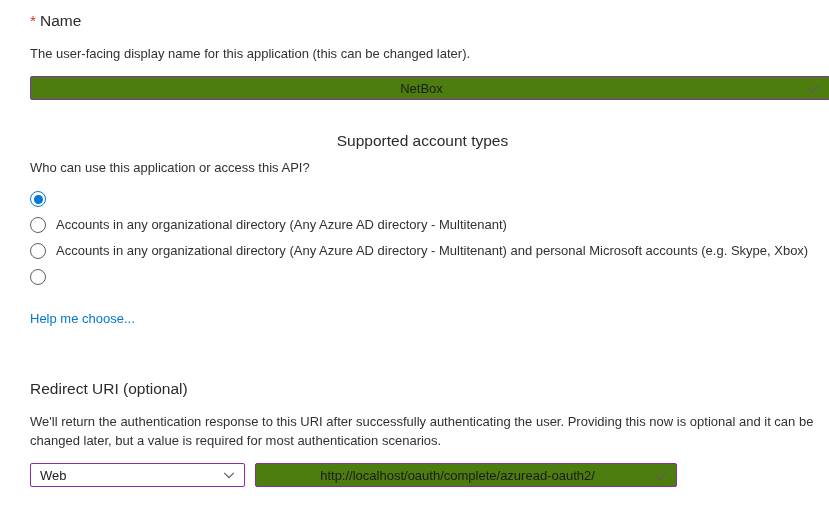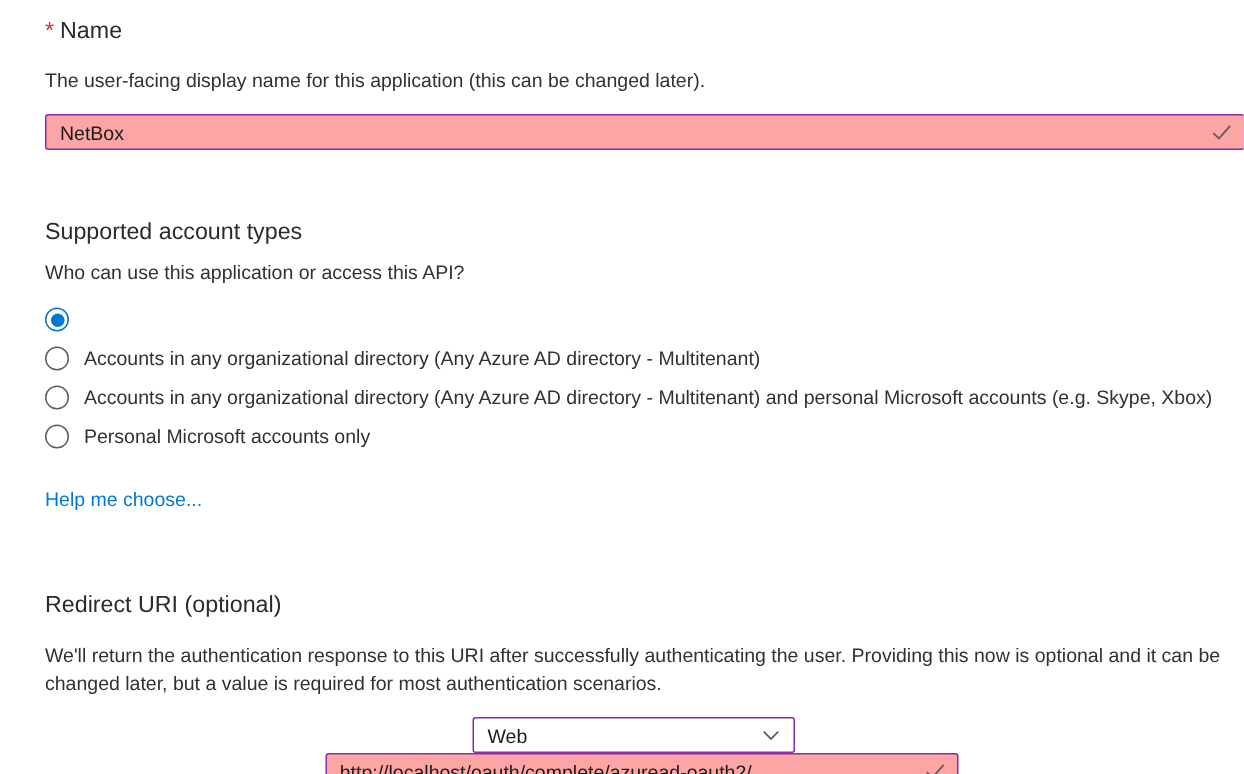--- a/index.html
+++ b/index.html
@@ -35,30 +35,31 @@
   }
   .text-input {
     width: 100%; height: 24px;
     border: 1px solid #8a2da5;
     border-radius: 2px;
     padding: 0 26px 0 9px;
     font-family: "Liberation Sans", sans-serif;
     font-size: 13px;
     color: #1b1a19;
     outline: none;
-    background: #fca5a5;
+    background: #4d7c0f;
+    text-align: center;
   }
   .check-icon {
     position: absolute;
     right: 8px; top: 50%;
     transform: translateY(-50%);
     width: 15px; height: 15px;
     pointer-events: none;
   }
-  .account-title { margin-top: 44px; }
+  .account-title { margin-top: 30px; text-align: center; }
   .question { margin-top: 7px; }
   .radio-group { margin-top: 9px; }
   .radio-row {
     display: flex;
     align-items: center;
     height: 26px;
     cursor: pointer;
   }
   .radio-circle {
     width: 16px; height: 16px;
@@ -86,21 +87,20 @@
     color: #0078d4;
     text-decoration: none;
     cursor: pointer;
   }
   .redirect-title { margin-top: 51px; }
   .redirect-desc { margin-top: 13px; width: 800px; }
   .redirect-row {
     margin-top: 13px;
     display: flex;
     align-items: center;
-    flex-direction: column;
   }
   .platform-select {
     position: relative;
     width: 215px; height: 24px;
     border: 1px solid #8a2da5;
     border-radius: 2px;
     display: flex;
     align-items: center;
     padding: 0 28px 0 9px;
     font-size: 13px;
@@ -149,21 +149,20 @@
     <div class="radio-row">
       <span class="radio-circle"></span>
       <span class="radio-label">Accounts in any organizational directory (Any Azure AD directory - Multitenant)</span>
     </div>
     <div class="radio-row">
       <span class="radio-circle"></span>
       <span class="radio-label">Accounts in any organizational directory (Any Azure AD directory - Multitenant) and personal Microsoft accounts (e.g. Skype, Xbox)</span>
     </div>
     <div class="radio-row">
       <span class="radio-circle"></span>
-      <span class="radio-label">Personal Microsoft accounts only</span>
     </div>
   </div>
 
   <a class="help-link">Help me choose...</a>
 
   
   <div class="section-title redirect-title">Redirect URI (optional)</div>
   <div class="desc redirect-desc">We'll return the authentication response to this URI after successfully authenticating the user. Providing this now is optional and it can be changed later, but a value is required for most authentication scenarios.</div>
 
   <div class="redirect-row">

